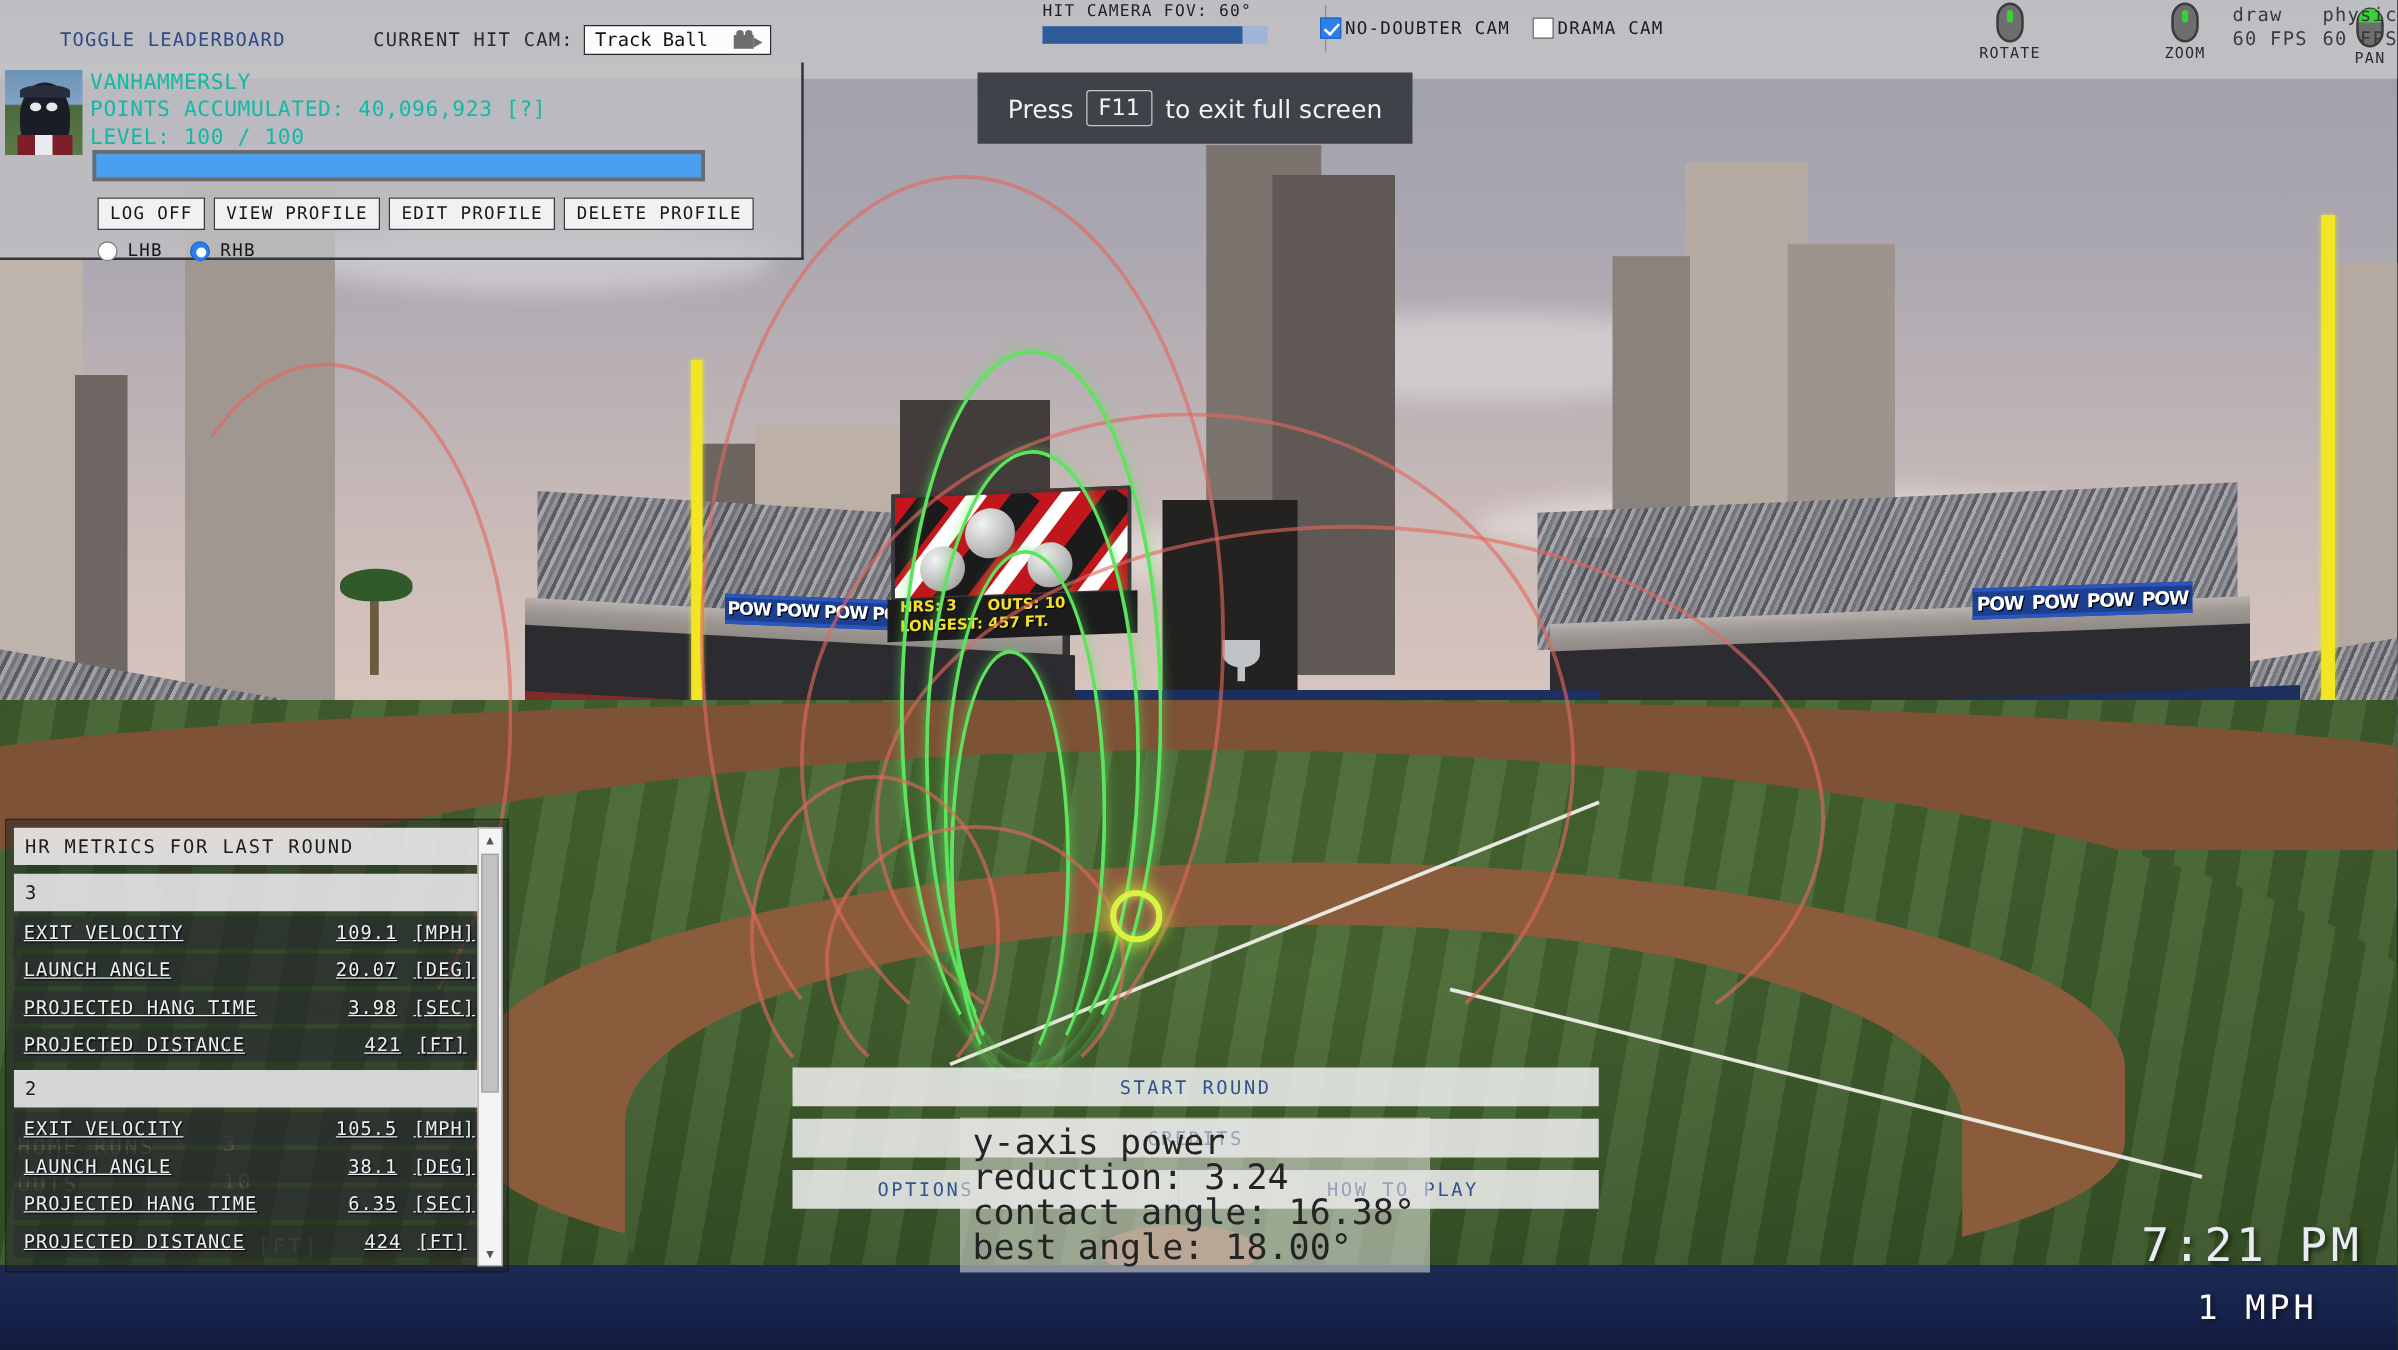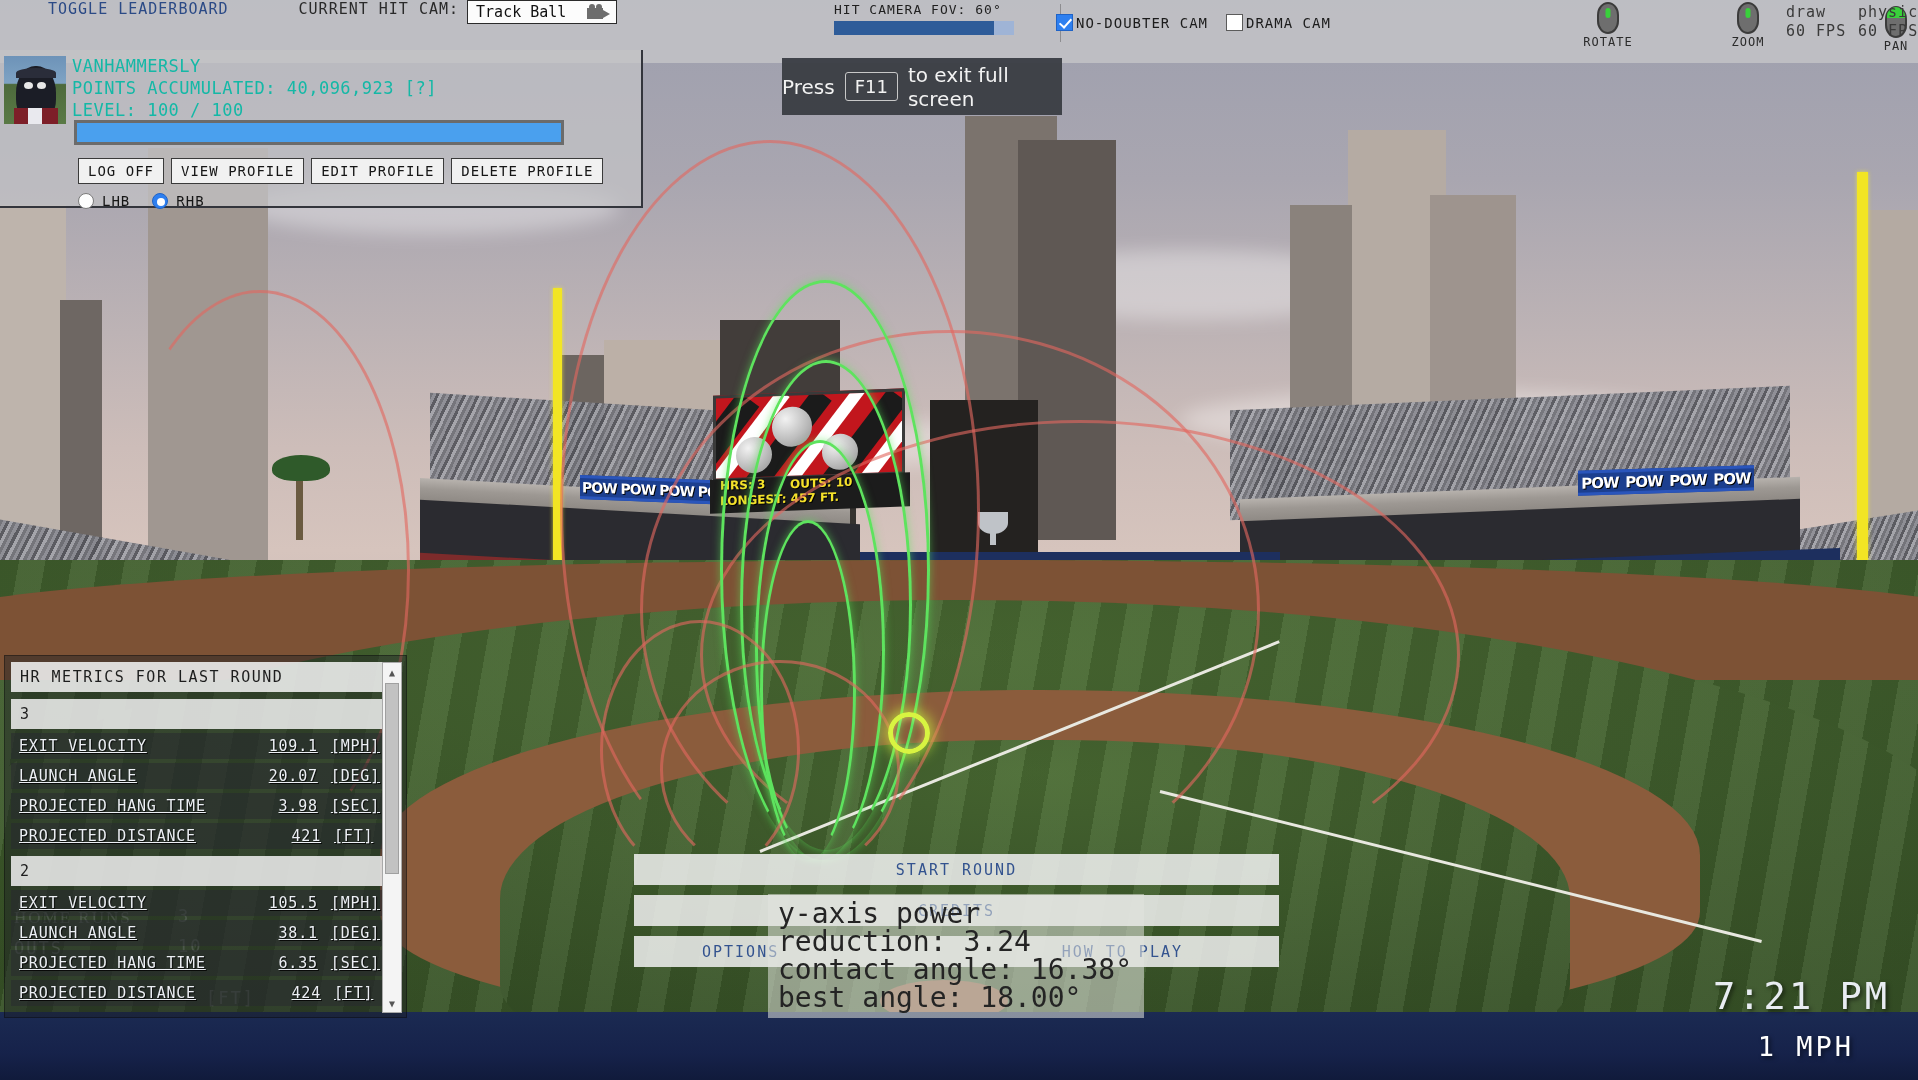--- a/index.html
+++ b/index.html
@@ -84,21 +84,21 @@
   .arc.red   { border-color:rgba(226,104,96,.62); }
 
   .lowerdeck {
     position:absolute; background: linear-gradient(180deg,#1b2a52 0%,#16224a 60%,#101a3a 100%);
   }
 
   
   .topbar {
     position:absolute; left:0; top:0; width:1918px; height:63px;
     background:rgba(197,197,200,.80);
-    display:flex; 
+    display:flex; align-items:center;
   }
   .topbar-link {
     color:#2b4a86; font-family:"DejaVu Sans Mono", monospace; font-size:15px; letter-spacing:1px;
     margin-left:48px; cursor:pointer;
   }
   .topbar-label {
     color:#2a2a2a; font-family:"DejaVu Sans Mono", monospace; font-size:15px; letter-spacing:1px;
     margin-left:70px;
   }
   .cam-select {
@@ -134,21 +134,21 @@
     width:5px; height:10px; border-radius:3px; background:#39d13b; }
   .mouse-ico .cap { position:absolute; left:0; right:0; top:-1px; height:11px; background:#39d13b;
     border-radius:10px 10px 0 0; }
   .mouse-lbl { font-size:12px; color:#2b2b2b; letter-spacing:1px; font-family:"DejaVu Sans Mono", monospace; margin-top:1px; }
 
   .fpsbox { position:absolute; color:#3a3a3a; font-size:15px; font-family:"DejaVu Sans Mono", monospace;
     letter-spacing:1px; line-height:19px; }
 
   
   .toast {
-    position:absolute; left:782px; top:58px; width:280px; height:57px;
+    position:absolute; left:782px; top:58px; width:348px; height:57px;
     background:rgba(56,60,66,.94); color:#f2f2f2;
     display:flex; align-items:center; justify-content:center; gap:10px;
     font-family:"DejaVu Sans", sans-serif; font-size:20px;
   }
   .keycap { border:1px solid #c8c8c8; border-radius:3px; padding:3px 9px; font-size:18px; }
 
   
   .profile {
     position:absolute; left:0; top:50px; width:643px; height:158px;
     background:rgba(196,196,198,.72); border-right:2px solid #33353c; border-bottom:2px solid #33353c;
@@ -416,21 +416,21 @@
       <div class="pbtn">DELETE PROFILE</div>
     </div>
     <div class="radios">
       <span class="radio"></span>
       <span>LHB</span>
       <span class="radio on" style="margin-left:14px;"></span>
       <span>RHB</span>
     </div>
   </div>
 
-  <div class="ghost" style="left:14px; top:908px;font-family:Liberation Serif, serif;">HOME RUNS</div>
+  <div class="ghost" style="left:14px; top:908px;">HOME RUNS</div>
   <div class="ghost" style="left:178px; top:906px;">3</div>
   <div class="ghost" style="left:14px; top:938px;">OUTS</div>
   <div class="ghost" style="left:178px; top:936px;">10</div>
   <div class="ghost" style="left:206px; top:988px;">[FT]</div>
 
   <div class="metrics">
     <div class="metrics-viewport">
       <div class="m-title">HR METRICS FOR LAST ROUND</div>
       <div id="metrics-list">
           <div class="m-round">3</div>

